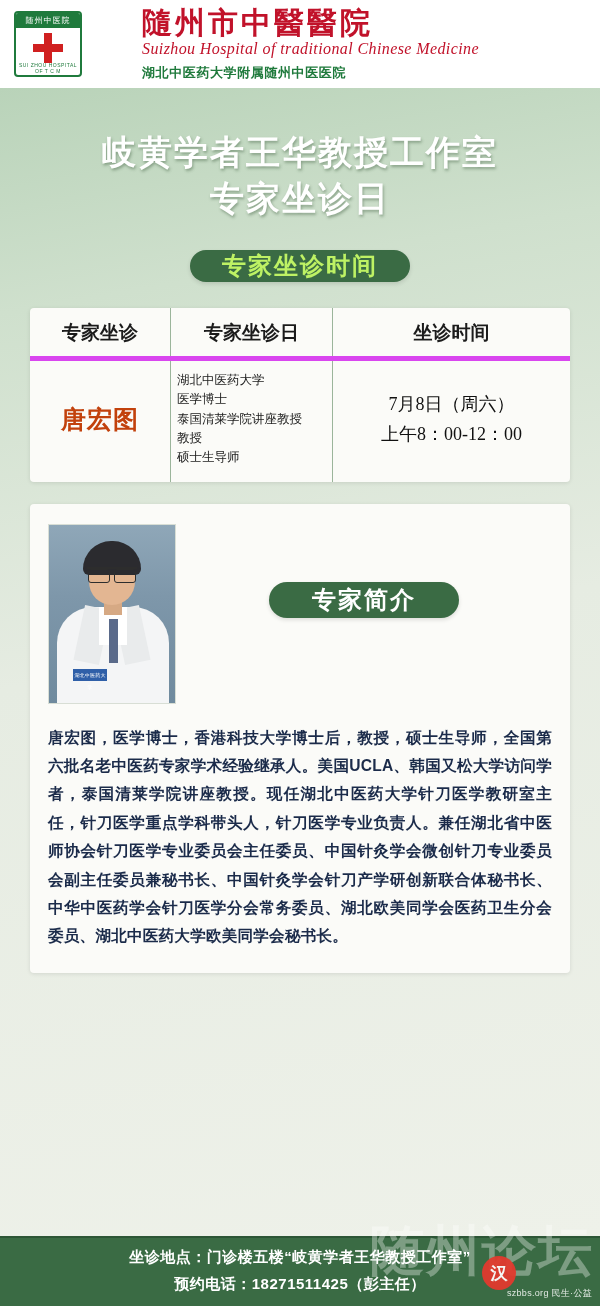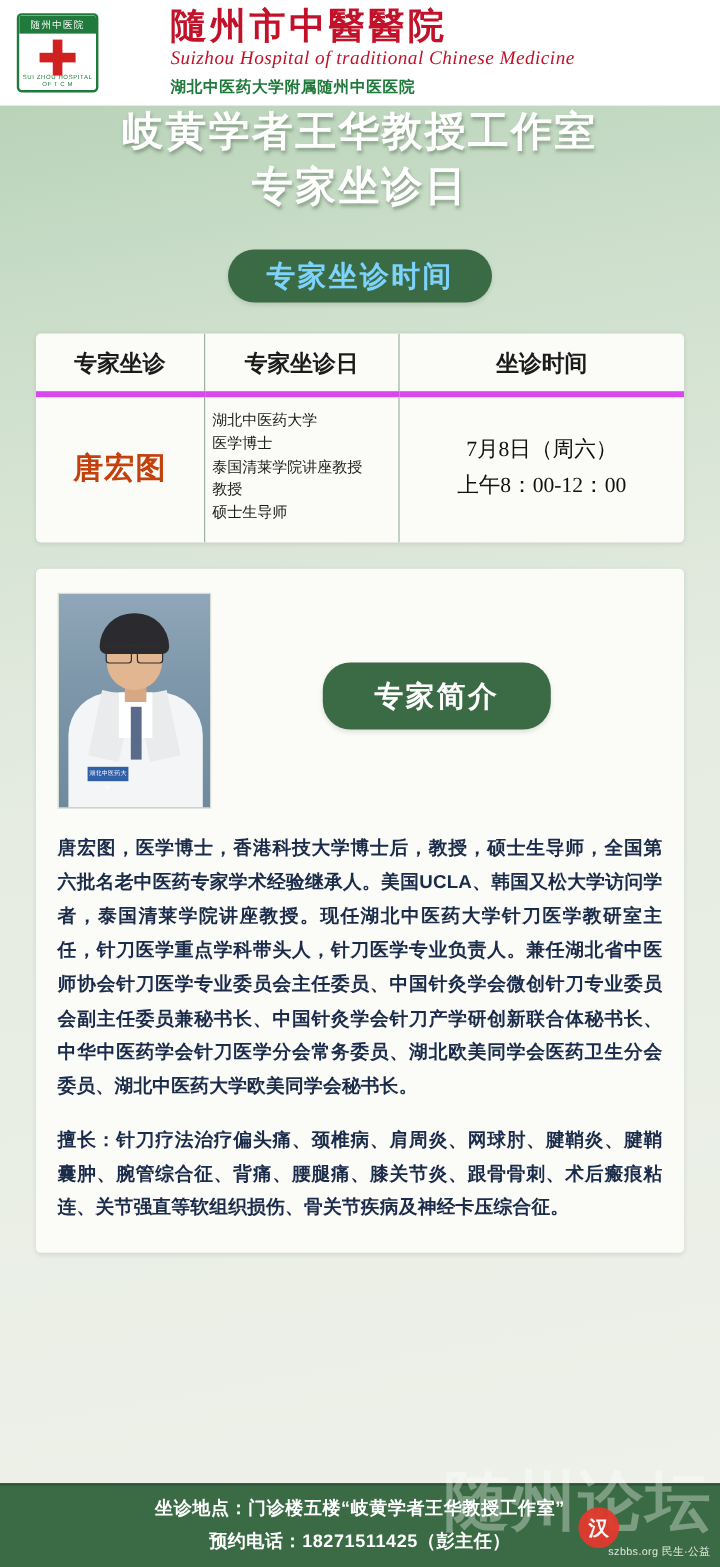--- a/index.html
+++ b/index.html
@@ -72,34 +72,35 @@
 
   
   .body-green {
     position: relative;
     height: 1148px;
     background: linear-gradient(170deg, #b9d3b9 0%, #cfe0cd 18%, #e6ece2 48%, #eef1e9 100%);
     padding: 0 30px;
   }
   .poster-title {
     text-align: center;
+    padding-top: 42px;
     color: #ffffff;
     font-family: "Liberation Serif", serif;
     font-size: 34px;
     font-weight: bold;
     letter-spacing: 2px;
     line-height: 1.35;
     text-shadow: 1px 2px 3px rgba(60,90,60,.45);
   }
   .badge {
     margin: 28px auto 0;
-    width: 220px; height: 44px;
+    width: 220px; height: 32px;
     background: #3a6b44;
     border-radius: 22px;
-    color: #7dd3fc;
+    color: #bef264;
     font-family: "Liberation Serif", serif;
     font-size: 24px; font-weight: bold;
     letter-spacing: 2px;
     display: flex; align-items: center; justify-content: center;
     box-shadow: 0 2px 4px rgba(0,0,0,.12);
     text-align: center;
   }
 
   
   .card {
@@ -201,21 +202,21 @@
     position: absolute; left: 24px; bottom: 22px; width: 34px; height: 12px;
     background: #2f5fa8; color: #fff; font-size: 5px; line-height: 12px;
     text-align: center; letter-spacing: .2px;
   }
   .profile-badge-wrap {
     flex: 1 1 auto;
     display: flex; align-items: center; justify-content: center;
     padding-top: 58px;
   }
   .profile-badge {
-    width: 190px; height: 56px;
+    width: 190px; height: 36px;
     background: #3a6b44;
     border-radius: 23px;
     color: #fff;
     font-family: "Liberation Serif", serif;
     font-size: 24px; font-weight: bold; letter-spacing: 2px;
     display: flex; align-items: center; justify-content: center;
     box-shadow: 0 2px 4px rgba(0,0,0,.12);
   }
   .bio {
     margin-top: 20px;
@@ -344,21 +345,20 @@
           <div class="glasses"></div>
           <div class="tag">湖北中医药大学</div>
         </div>
         <div class="profile-badge-wrap">
           <div class="profile-badge">专家简介</div>
         </div>
       </div>
 
       <div class="bio">
         <p>唐宏图，医学博士，香港科技大学博士后，教授，硕士生导师，全国第六批名老中医药专家学术经验继承人。美国UCLA、韩国又松大学访问学者，泰国清莱学院讲座教授。现任湖北中医药大学针刀医学教研室主任，针刀医学重点学科带头人，针刀医学专业负责人。兼任湖北省中医师协会针刀医学专业委员会主任委员、中国针灸学会微创针刀专业委员会副主任委员兼秘书长、中国针灸学会针刀产学研创新联合体秘书长、中华中医药学会针刀医学分会常务委员、湖北欧美同学会医药卫生分会委员、湖北中医药大学欧美同学会秘书长。</p>
-        <p>擅长：针刀疗法治疗偏头痛、颈椎病、肩周炎、网球肘、腱鞘炎、腱鞘囊肿、腕管综合征、背痛、腰腿痛、膝关节炎、跟骨骨刺、术后瘢痕粘连、关节强直等软组织损伤、骨关节疾病及神经卡压综合征。</p>
       </div>
     </div>
 
   </div>
 
   <div class="footer">
     <div class="topline"></div>
     <div class="f1">坐诊地点：门诊楼五楼“岐黄学者王华教授工作室”</div>
     <div class="f2">预约电话：18271511425（彭主任）</div>
     <div class="wm-big">随州论坛</div>

